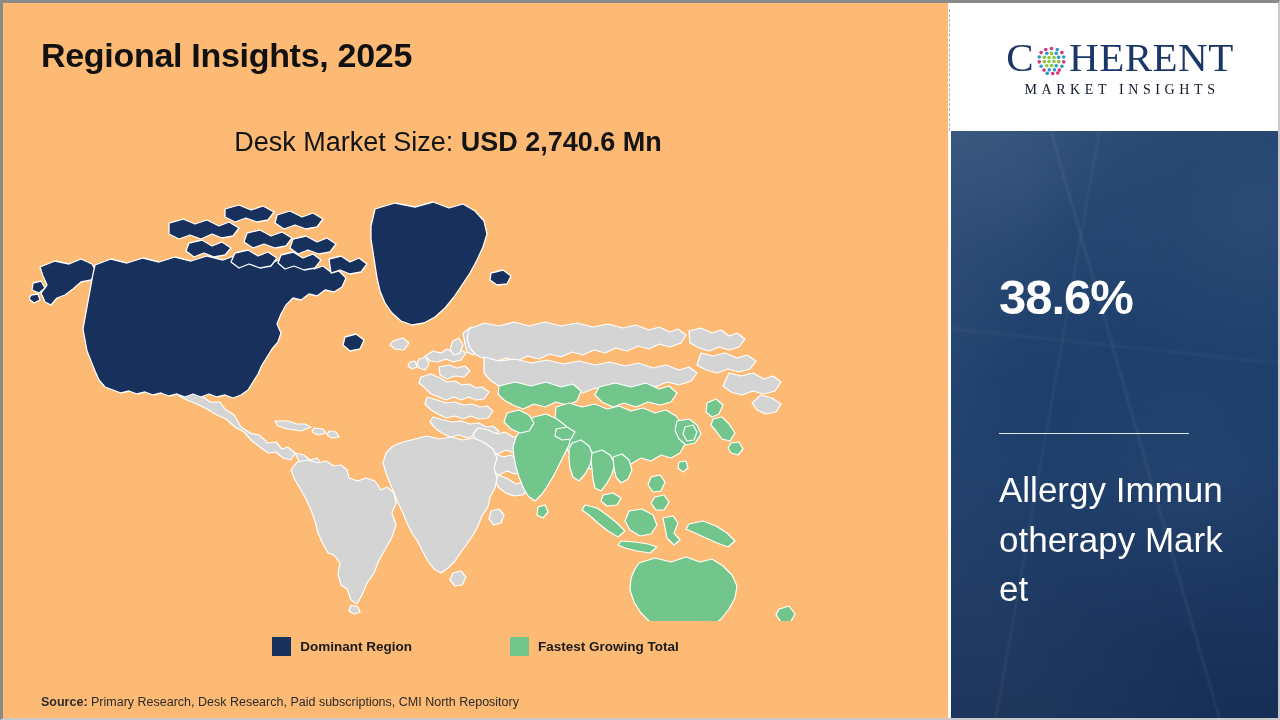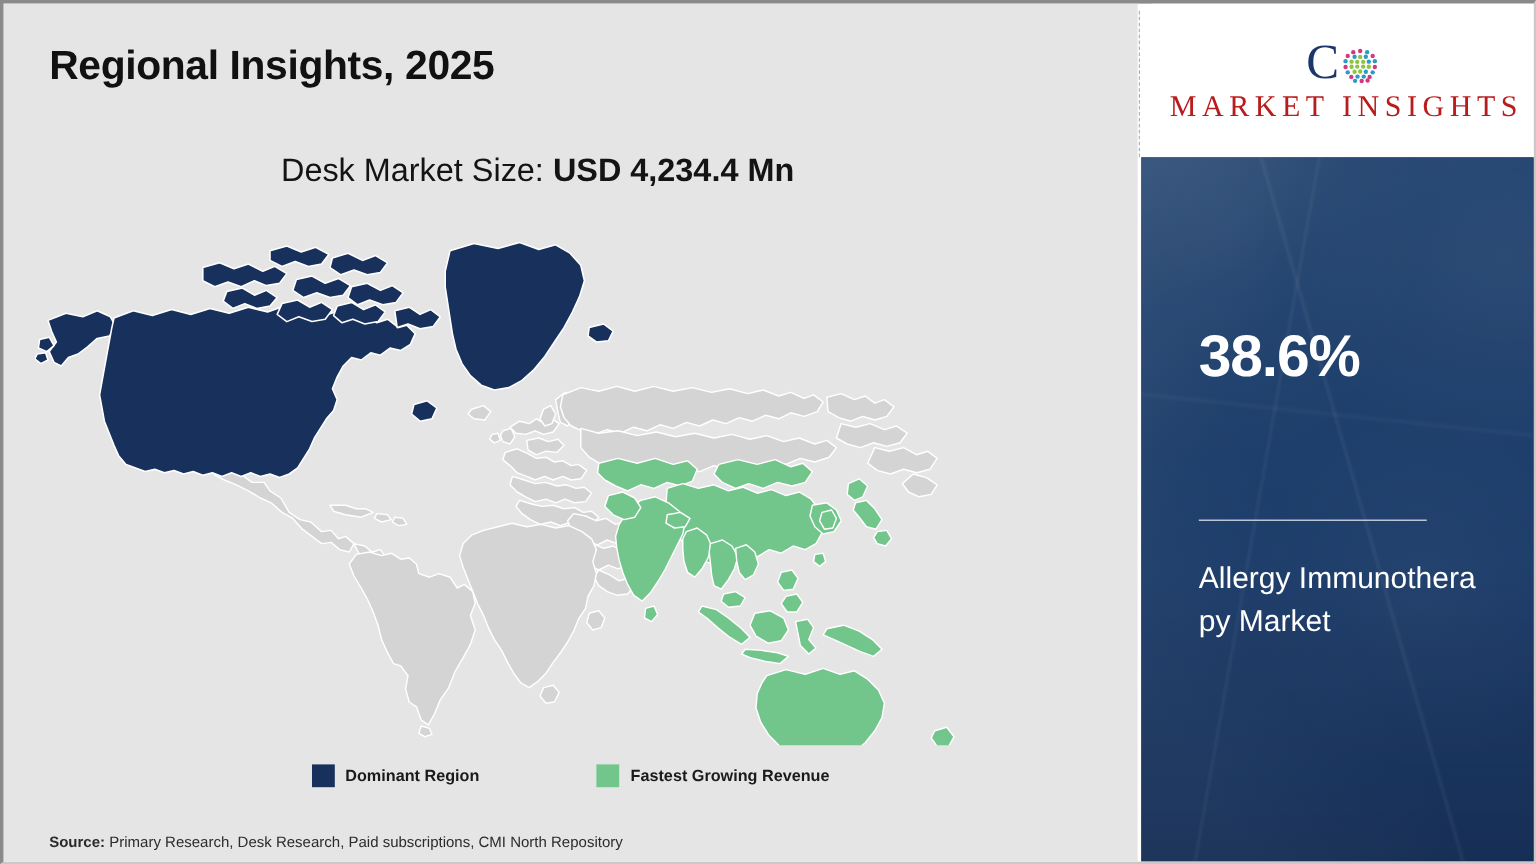--- a/index.html
+++ b/index.html
@@ -23,21 +23,21 @@
     border-right: 2px solid #c9c9c9;
     border-bottom: 2px solid #c9c9c9;
   }
 
   
   #left-panel {
     position: absolute;
     left: 0; top: 0;
     width: 945px;
     height: 715px;
-    background: #e5e5e5;
+    background: #fdba74;
   }
 
   #page-title {
     position: absolute;
     left: 38px;
     top: 33px;
     font-size: 34px;
     font-weight: bold;
     color: #111111;
     letter-spacing: -0.3px;
@@ -142,22 +142,22 @@
   #logo-globe {
     display: inline-block;
     width: 33px;
     height: 33px;
     margin: 0 1px;
     position: relative;
     top: 2px;
   }
   #logo-tagline {
     font-family: "Liberation Serif", serif;
-    font-size: 25px;
-    color: #b91c1c;
+    font-size: 14px;
+    color: #0f172a;
     letter-spacing: 4.6px;
     margin-top: 4px;
     padding-left: 4px;
     white-space: nowrap;
   }
 
   
   #right-panel {
     position: absolute;
     left: 948px;
@@ -219,38 +219,38 @@
     width: 190px;
     height: 1px;
     background: #dfe6f0;
   }
 
   #market-name {
     position: absolute;
     left: 48px;
     top: 334px;
     width: 232px;
-    font-size: 25px;
+    font-size: 35px;
     color: #ffffff;
     line-height: 1.42;
     word-break: break-all;
   }
 </style>
 </head>
 <body>
 
 <div id="canvas">
 
   <div id="left-panel">
 
     <div id="page-title">Regional Insights, 2025</div>
 
     <div id="market-size-line">
       <span class="label">Desk Market Size:</span>
-      <span class="value">USD 4,234.4 Mn</span>
+      <span class="value">USD 2,740.6 Mn</span>
     </div>
 
     <div id="map-wrap">
       <svg viewBox="0 0 830 440" xmlns="http://www.w3.org/2000/svg">
         <g id="g-inactive" fill="#d4d4d4" stroke="#ffffff" stroke-width="1.2" stroke-linejoin="round">
 
           <path d="M152 209 L169 212 L181 221 L191 221 L196 228 L205 234 L212 246 L221 252 L230 254 L239 262 L247 261 L253 268 L259 266 L266 272 L262 279 L254 277 L247 271 L239 272 L231 266 L223 260 L215 251 L206 246 L197 238 L188 234 L178 228 L168 223 L158 219 L150 215 Z"></path>
           <path d="M266 272 L275 274 L281 279 L288 277 L292 283 L286 286 L278 283 L270 280 Z"></path>
 
           <path d="M246 240 L259 240 L268 243 L276 243 L282 246 L272 250 L259 248 L249 245 Z"></path>
@@ -369,21 +369,21 @@
       </svg>
     </div>
 
     <div id="legend">
       <div class="legend-item">
         <span class="legend-swatch" style="background:#17315c"></span>
         <span class="legend-label">Dominant Region</span>
       </div>
       <div class="legend-item">
         <span class="legend-swatch" style="background:#72c68b"></span>
-        <span class="legend-label">Fastest Growing Revenue</span>
+        <span class="legend-label">Fastest Growing Total</span>
       </div>
     </div>
 
     <div id="footer-source">
       <span class="src-label">Source:</span><span> Primary Research, Desk Research, Paid subscriptions, CMI North Repository</span>
     </div>
   </div>
 
   <div id="panel-divider"></div>
 
@@ -421,20 +421,21 @@
             <circle cx="11" cy="31.6" r="2.2" fill="#d6357f"></circle>
             <circle cx="17.3" cy="31.3" r="2.2" fill="#2d9ac4"></circle>
             <circle cx="23.6" cy="31.3" r="2.2" fill="#2d9ac4"></circle>
             <circle cx="29.5" cy="31.6" r="2.2" fill="#d6357f"></circle>
             <circle cx="14.8" cy="35.6" r="2.2" fill="#2d9ac4"></circle>
             <circle cx="21.5" cy="35.8" r="2.2" fill="#d6357f"></circle>
             <circle cx="27.5" cy="35.2" r="2.2" fill="#d6357f"></circle>
           </g>
         </svg>
       </span>
+      <span>HERENT</span>
     </div>
     <div id="logo-tagline">MARKET INSIGHTS</div>
   </div>
 
   <div id="right-panel">
     <div id="right-panel-texture"></div>
 
     <div id="share-percent">38.6%</div>
 
 

